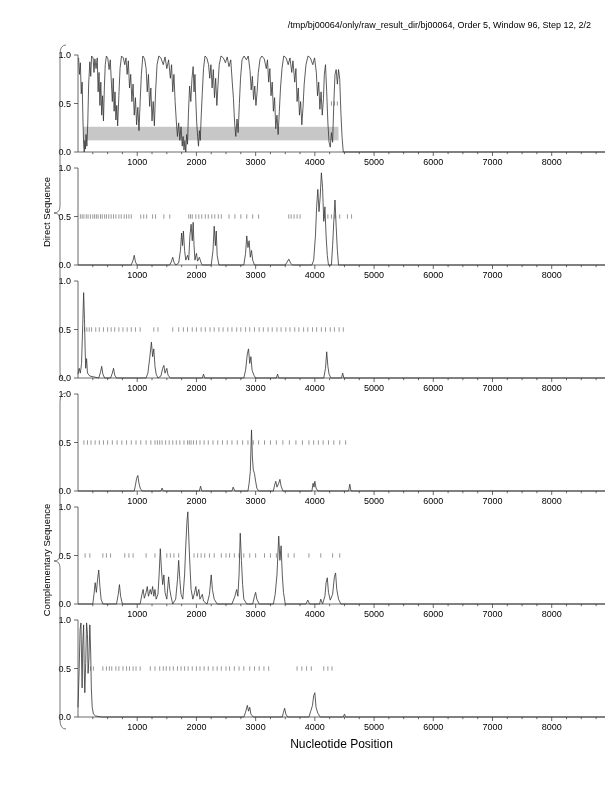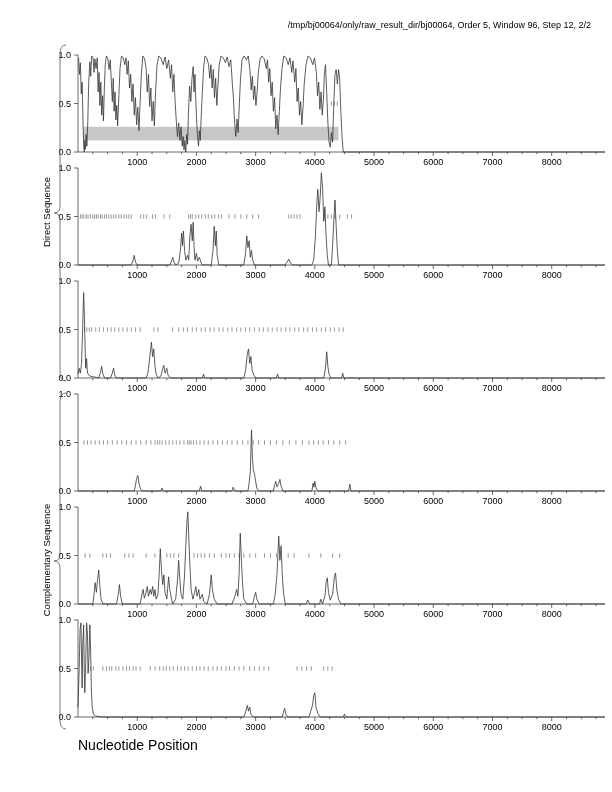--- a/index.html
+++ b/index.html
@@ -1,19 +1,19 @@
 <!DOCTYPE html>
 <html><head>
 <meta charset="utf-8">
 <style>
   html,body{margin:0;padding:0;background:#e8e8e8;}
   .page{position:relative;width:612px;height:792px;background:#ffffff;overflow:hidden;
         font-family:"Liberation Sans","DejaVu Sans",sans-serif;}
   .title{position:absolute;top:20px;right:21px;font-size:9px;color:#000;white-space:nowrap;}
-  .xlab{position:absolute;left:78px;width:527px;top:737px;font-size:14px;color:#000;}
+  .xlab{position:absolute;left:78px;width:527px;top:737px;text-align:center;font-size:12px;color:#000;}
   .ylab-anchor{position:absolute;width:0;height:0;}
   .ylab-inner{position:absolute;white-space:nowrap;font-size:9.5px;color:#000;
               transform:translate(-50%,-50%) rotate(-90deg);}
   svg text{font-family:"Liberation Sans","DejaVu Sans",sans-serif;font-size:9px;fill:#000;}
 </style>
 </head>
 <body>
 
 <div class="page">
   <div class="title">/tmp/bj00064/only/raw_result_dir/bj00064, Order 5, Window 96, Step 12, 2/2</div>

